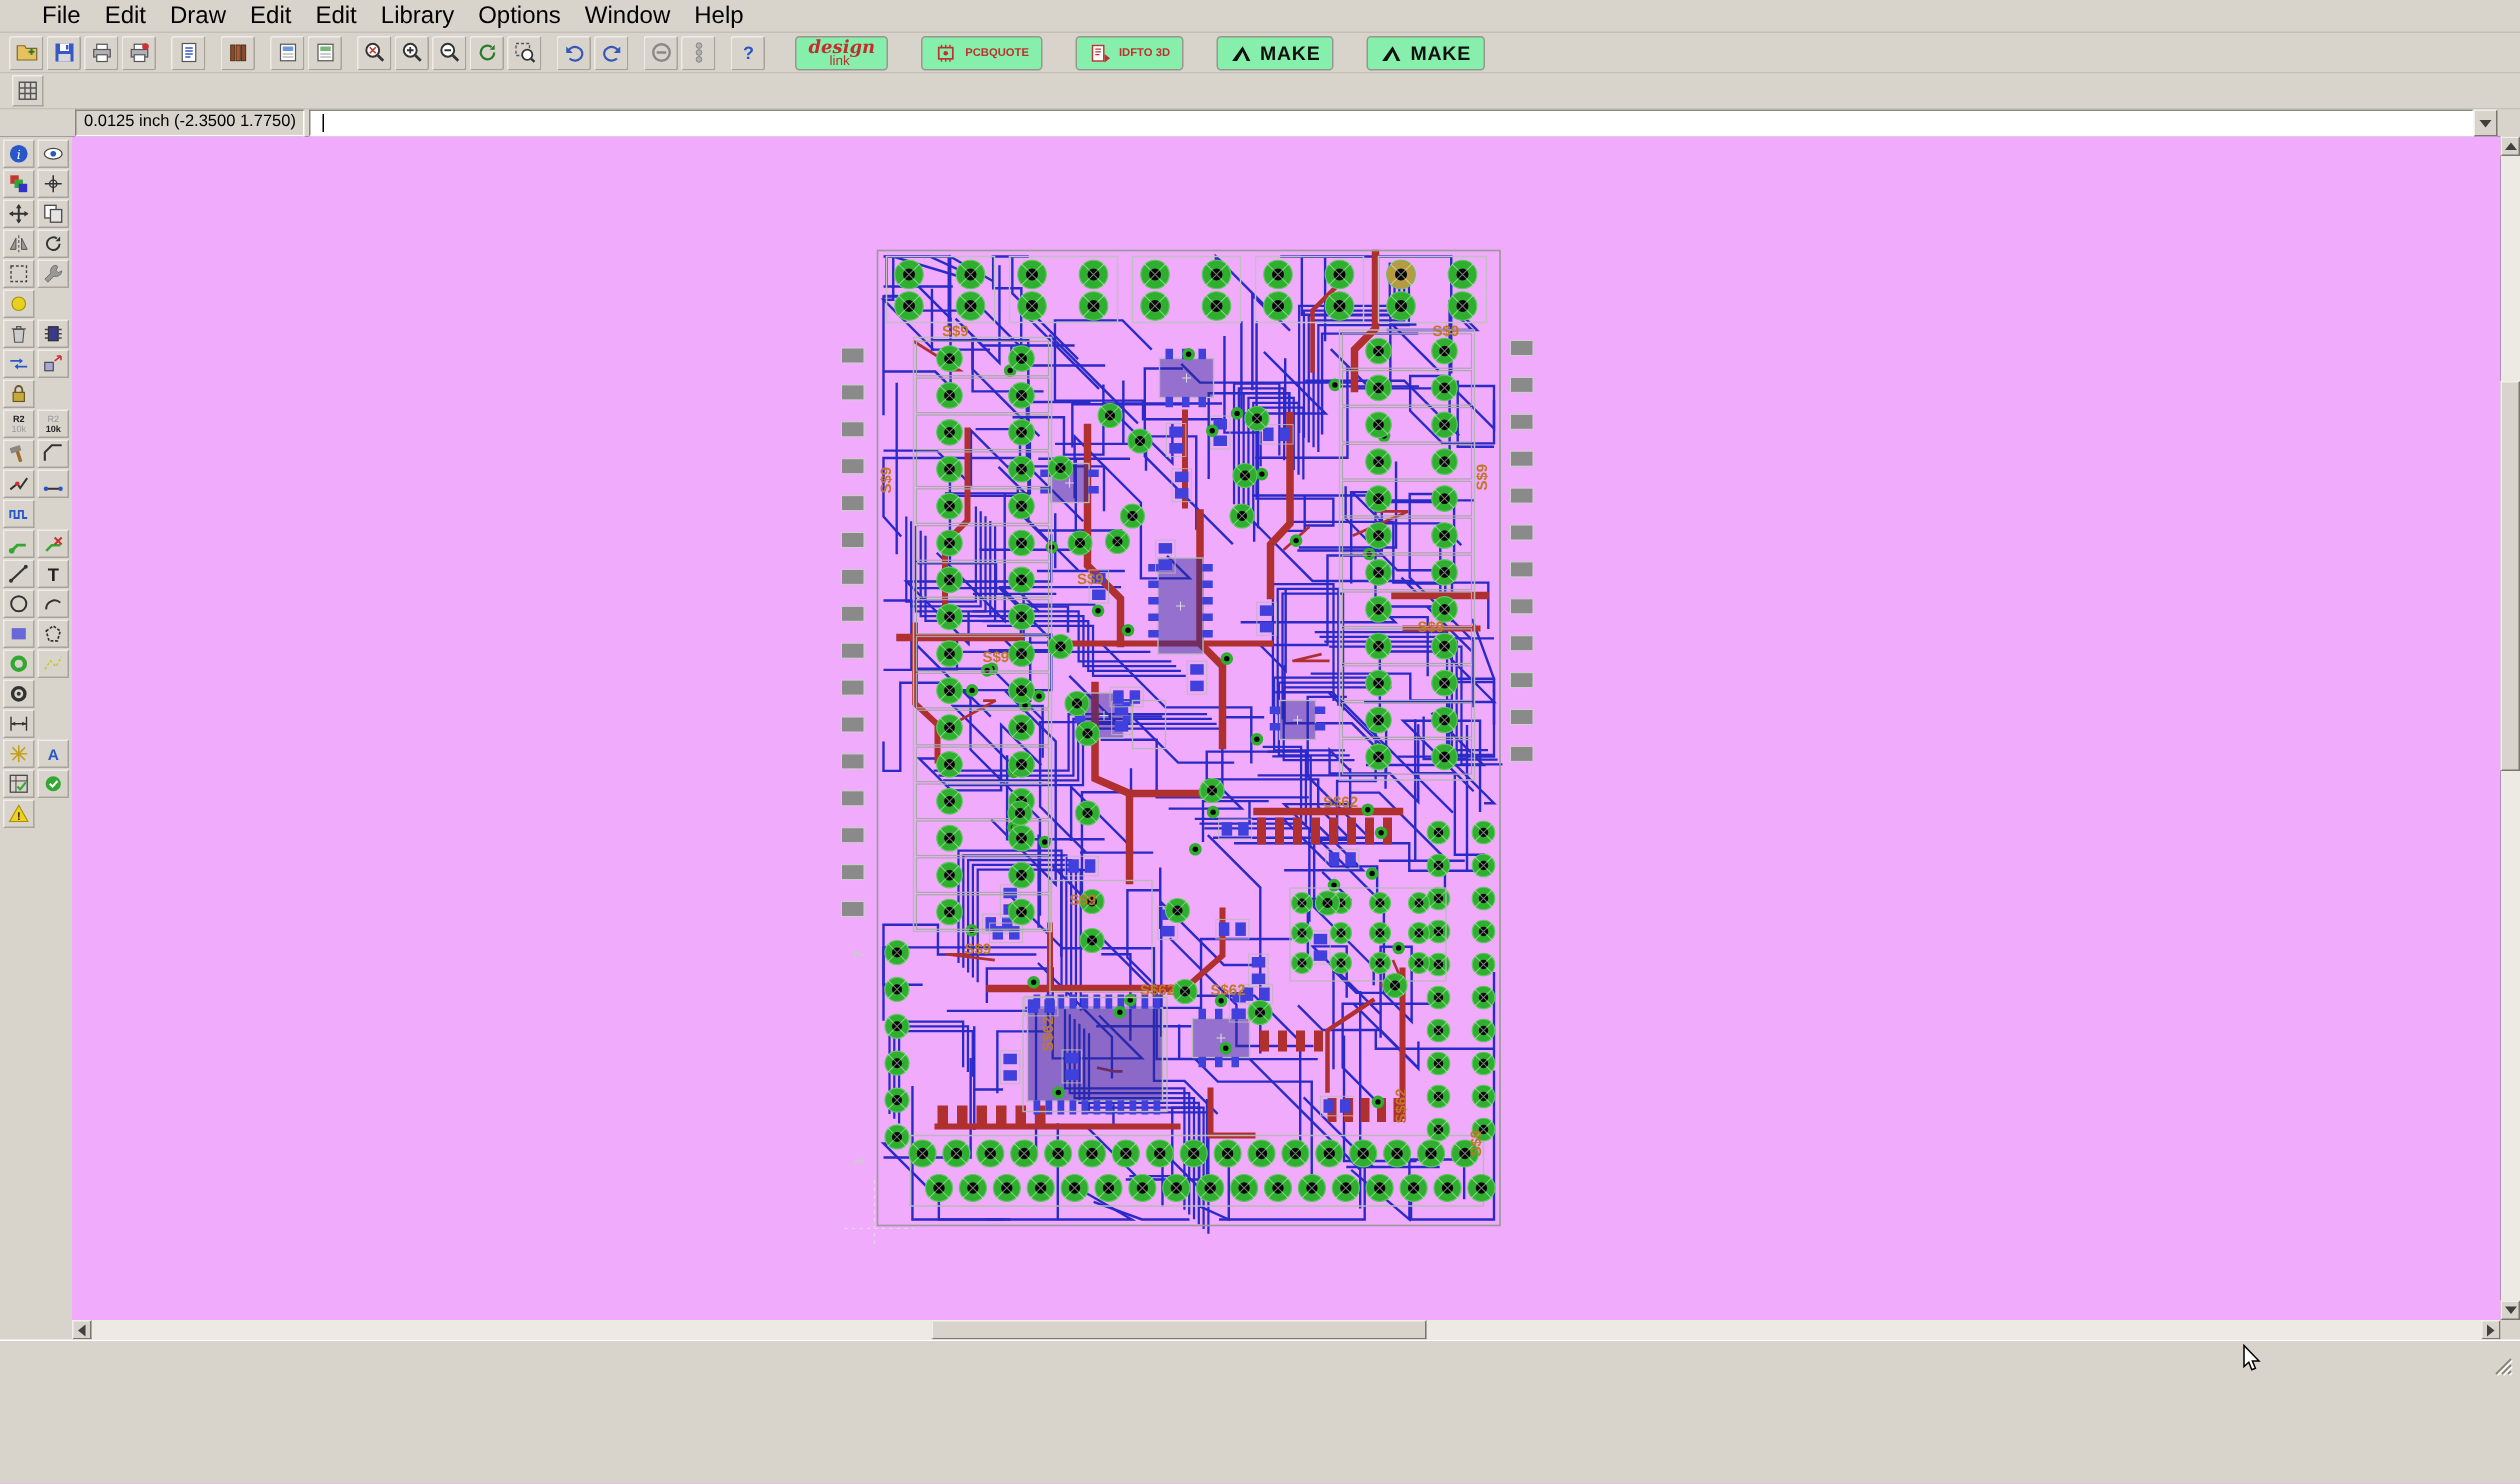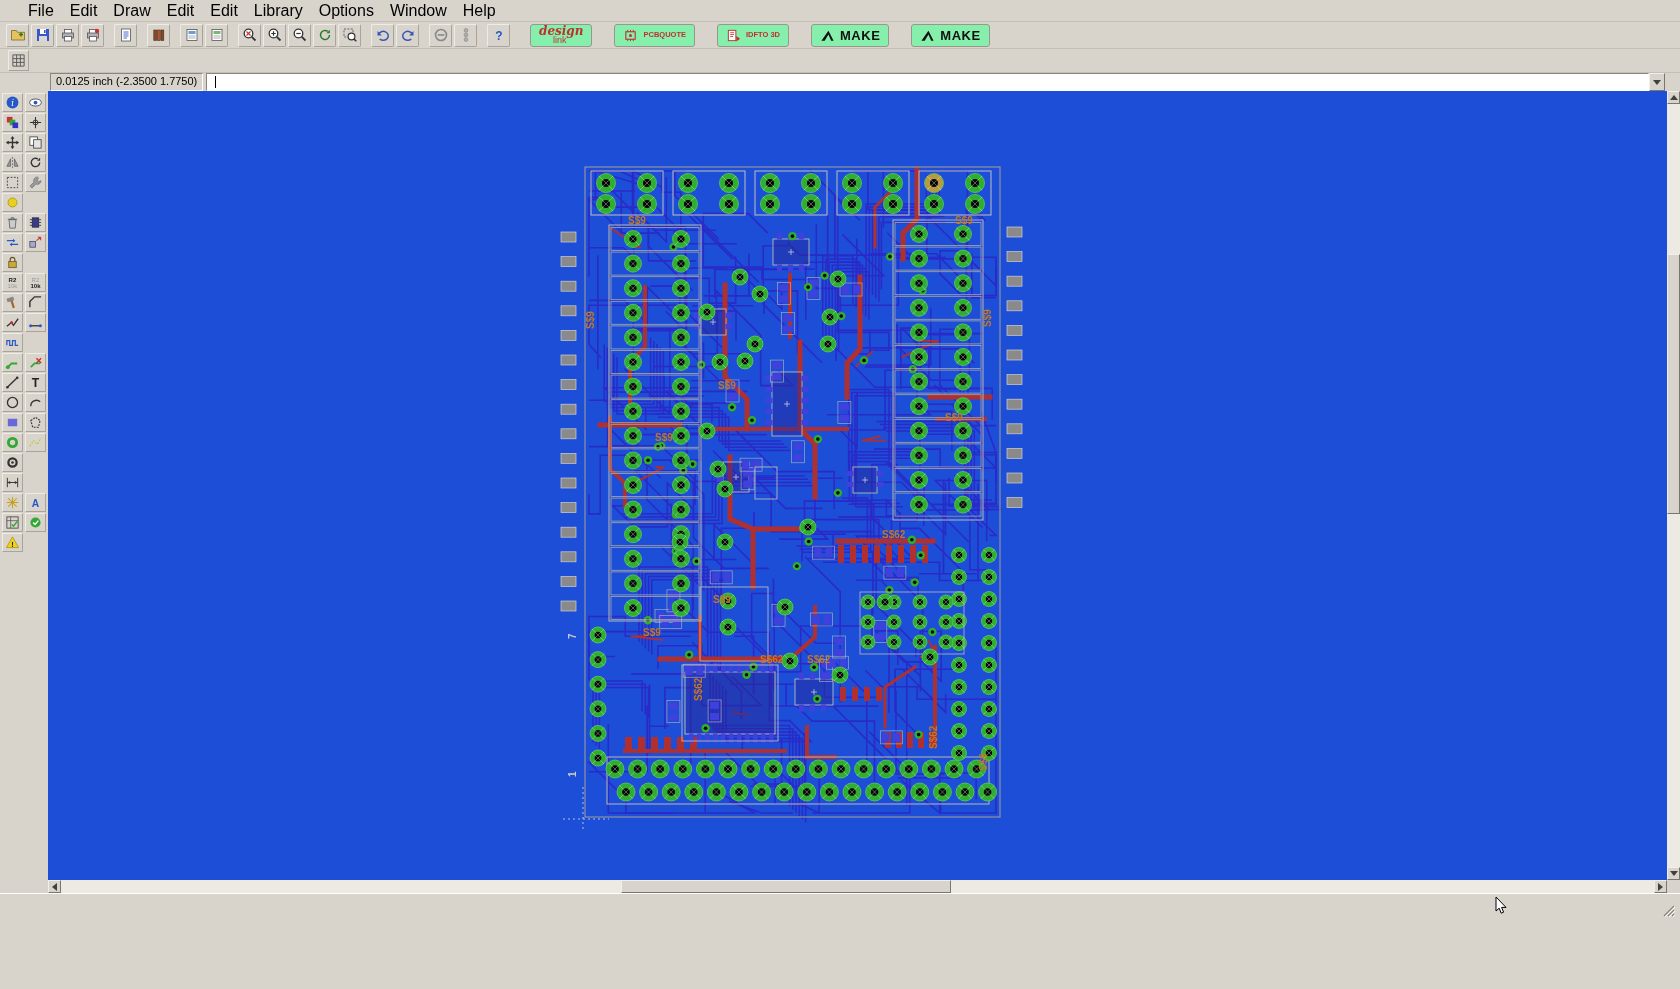--- a/index.html
+++ b/index.html
@@ -31,21 +31,21 @@
   .caret{width:1px;height:12px;background:#000;margin-left:8px}
   .combo-arrow{width:16px;flex:none;background:#d8d4cc;border:1px solid;border-color:#f2efe9 #7a766e #7a766e #f2efe9;display:flex;align-items:center;justify-content:center}
 
   .main{display:flex;height:789px;background:#000}
   .palette{width:48px;background:#d8d4cc;padding-top:2px;flex:none}
   .prow{display:flex;justify-content:center;gap:2px;margin-bottom:1px}
   .pi{width:21px;height:19px;display:flex;align-items:center;justify-content:center;background:#d8d4cc;border:1px solid;border-color:#efece6 #a8a49c #a8a49c #efece6}
   .pi.empty{border-color:transparent;background:transparent}
   .pi svg{width:15px;height:15px}
 
-  .canvas{width:1619px;height:789px;position:relative;background:#1d4ed8;flex:none;overflow:hidden}
+  .canvas{width:1619px;height:789px;position:relative;background:#f0abfc;flex:none;overflow:hidden}
   .canvas svg{position:absolute;left:0;top:0}
 
   .vscroll{width:13px;background:#eceae3;display:flex;flex-direction:column;flex:none}
   .sbtn{height:13px;width:13px;background:#d8d4cc;border:1px solid;border-color:#f2efe9 #7a766e #7a766e #f2efe9;display:flex;align-items:center;justify-content:center;flex:none}
   .vtrack{flex:1;position:relative}
   .vthumb{position:absolute;top:150px;height:260px;left:0;width:13px;background:#d8d4cc;border:1px solid;border-color:#f2efe9 #7a766e #7a766e #f2efe9}
 
   .hscrollrow{display:flex;height:13px;background:#d8d4cc}
   .hs-left{width:48px;flex:none}
   .hscroll{width:1619px;display:flex;background:#eceae3;flex:none}

